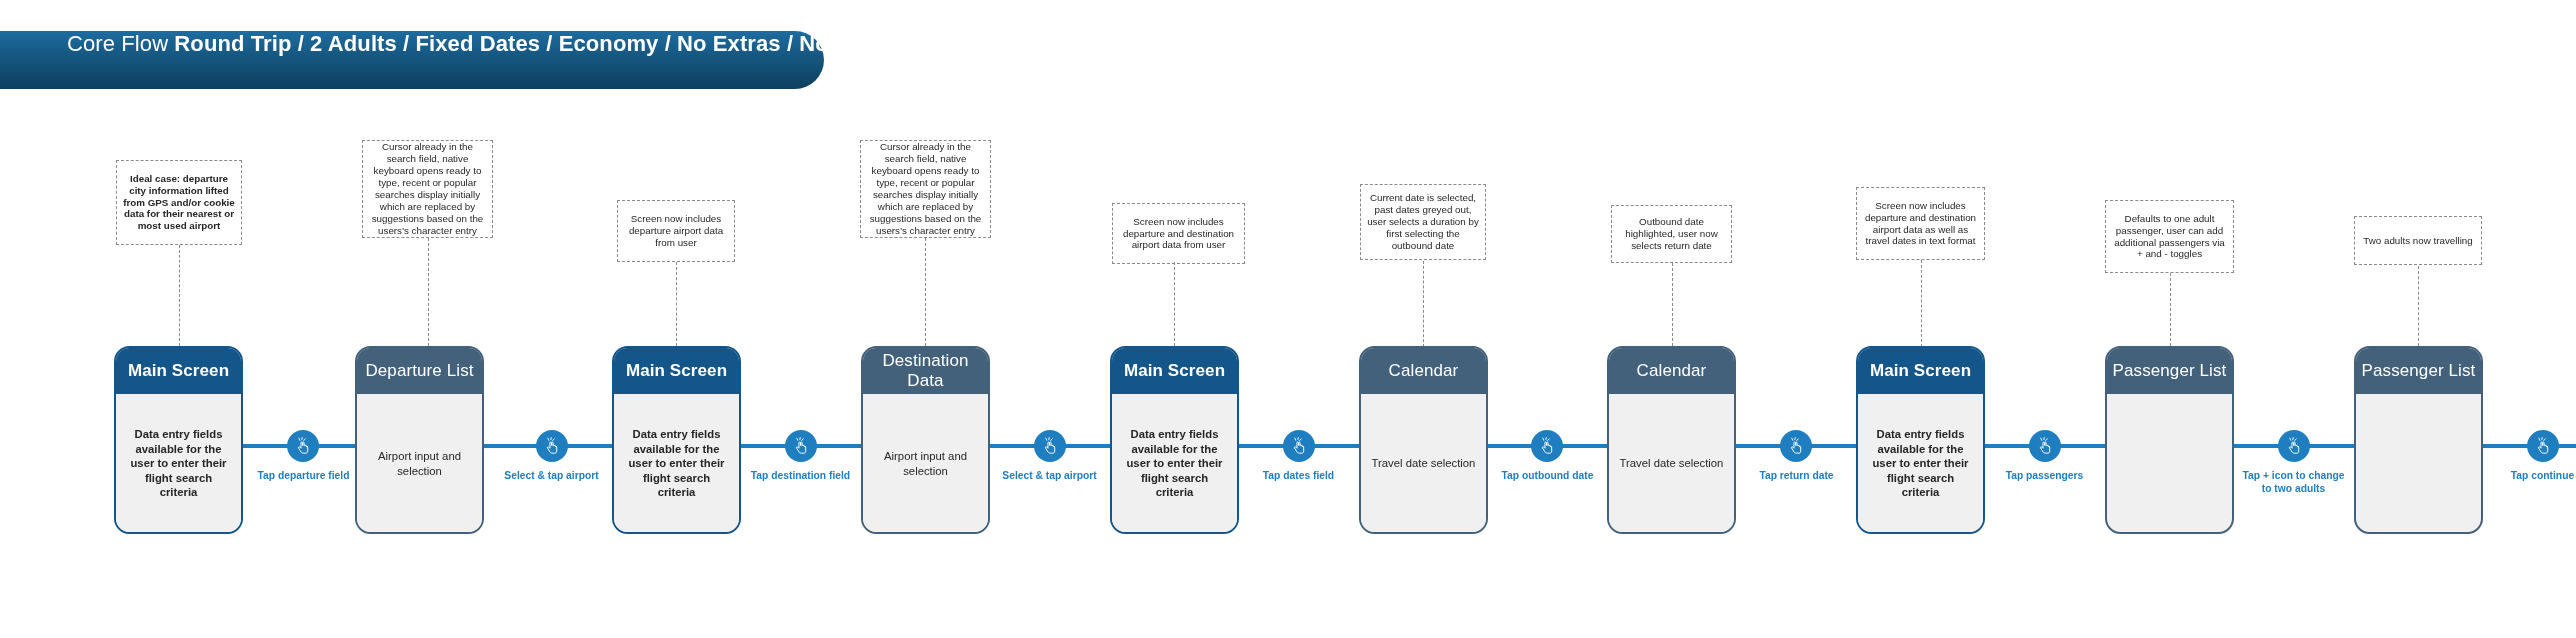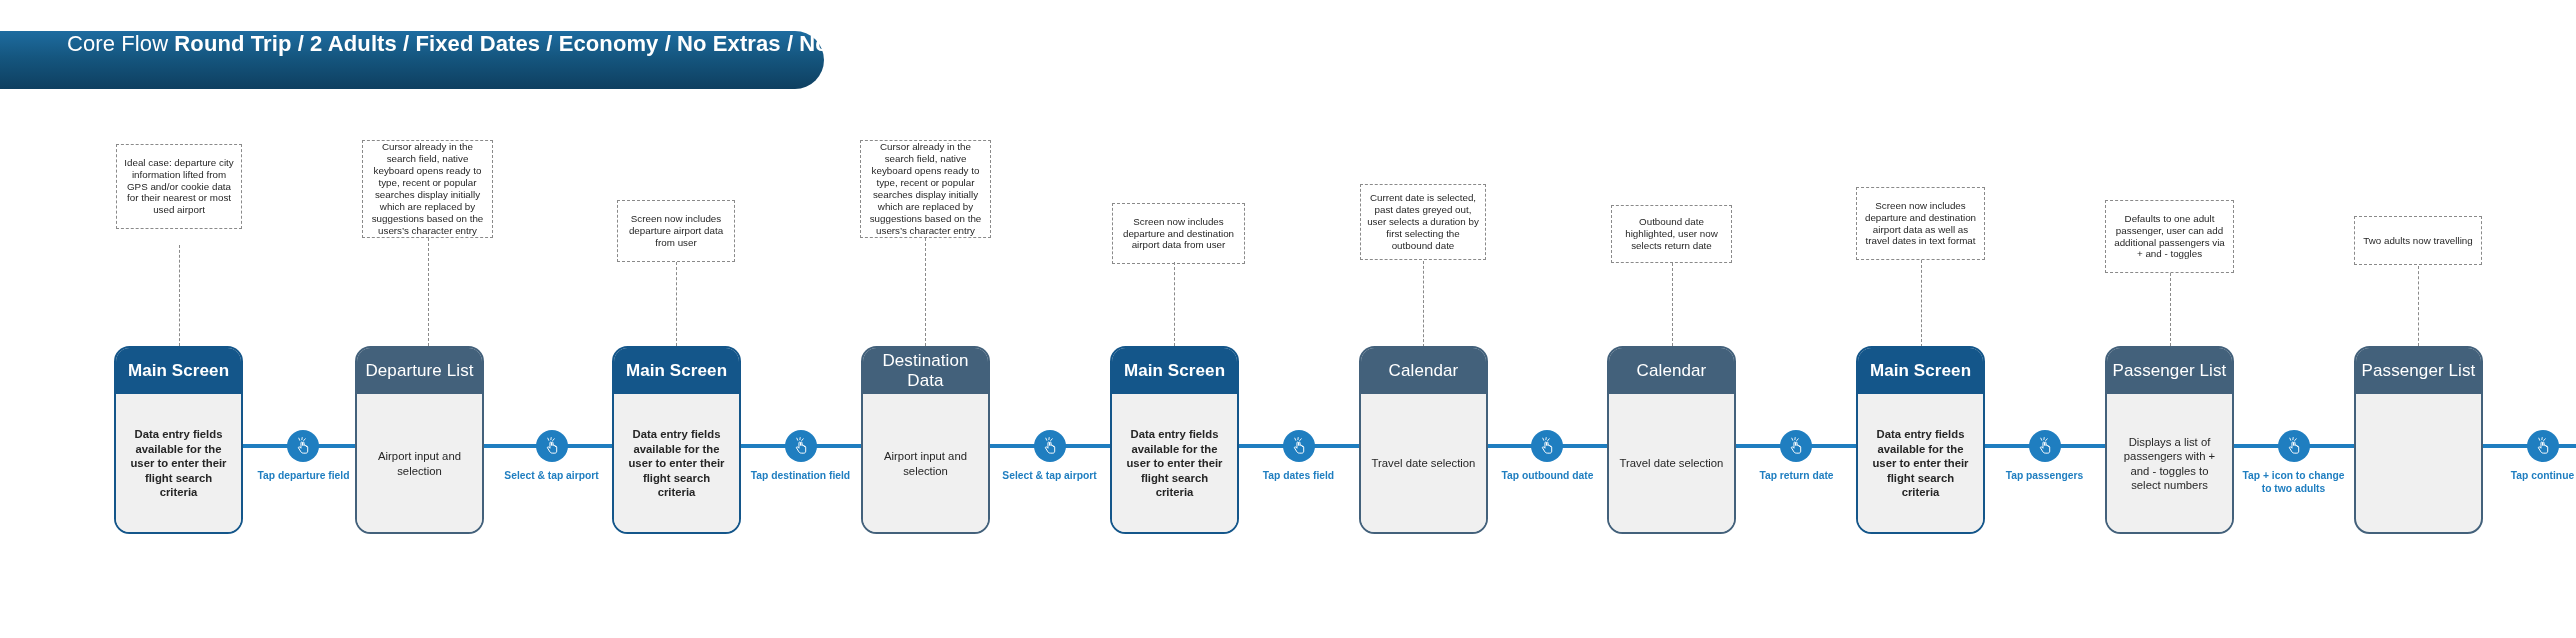--- a/index.html
+++ b/index.html
@@ -145,21 +145,21 @@
 
   <div class="title-banner">
     <div class="title-text">
       <span class="lead">Core Flow </span><span class="bold">Round Trip / 2 Adults / Fixed Dates / Economy / No Extras / No Login</span>
     </div>
   </div>
 
   <div class="rail" id="rail" style="left: 240px; width: 3215px;"></div>
 
   <div id="steps-layer">
-      <div class="note" style="left: 116px; top: 144px; width: 126px; height: 85px;">
+      <div class="note" style="left: 116px; top: 160px; width: 126px; height: 85px; font-weight: bold;">
         <div class="note-text">Ideal case: departure city information lifted from GPS and/or cookie data for their nearest or most used airport</div>
       </div>
       <div class="note-stem" style="left: 179px; top: 245px; height: 101px;"></div>
       <div class="card" style="left: 114px;">
         <div class="card-header">
           <div class="card-title">Main Screen</div>
         </div>
         <div class="card-body">
           <div class="card-body-text">Data entry fields available for the user to enter their flight search criteria</div>
         </div>
@@ -337,23 +337,20 @@
       </div>
       <div class="tap-label" style="left: 1988px; top: 470px;">Tap passengers</div>
       <div class="note" style="left: 2105px; top: 200px; width: 129px; height: 73px; align-items: center;">
         <div class="note-text">Defaults to one adult passenger, user can add additional passengers via + and - toggles</div>
       </div>
       <div class="note-stem" style="left: 2170px; top: 273px; height: 73px;"></div>
       <div class="card muted" style="left: 2105px;">
         <div class="card-header">
           <div class="card-title">Passenger List</div>
         </div>
-        <div class="card-body">
-          <div class="card-body-text">Displays a list of passengers with + and - toggles to select numbers</div>
-        </div>
       </div>
       <div class="tap" style="left: 2278px; top: 430px;">
         <svg viewBox="0 0 64 64" aria-hidden="true">
           <g fill="none" stroke="#ffffff" stroke-width="3" stroke-linecap="round">
             <path d="M22 14 L19 7"></path>
             <path d="M29 12 L30 5"></path>
             <path d="M35 15 L40 9"></path>
           </g>
           <path d="M26 22 L26 40 L22 36 C20 34 16.5 36 18 39 L26 52 C28 55 31 56 35 56 L42 56 C46 56 48 53 48 49 L48 36 C48 33 44 33 44 36 L44 33 C44 30 40 30 40 33 L40 31 C40 28 36 28 36 31 L36 22 C36 19 31.5 19 31.5 22 L31.5 31 L31 22 C31 19 26 19 26 22 Z" fill="none" stroke="#ffffff" stroke-width="3.2" stroke-linejoin="round"></path>
         </svg>

